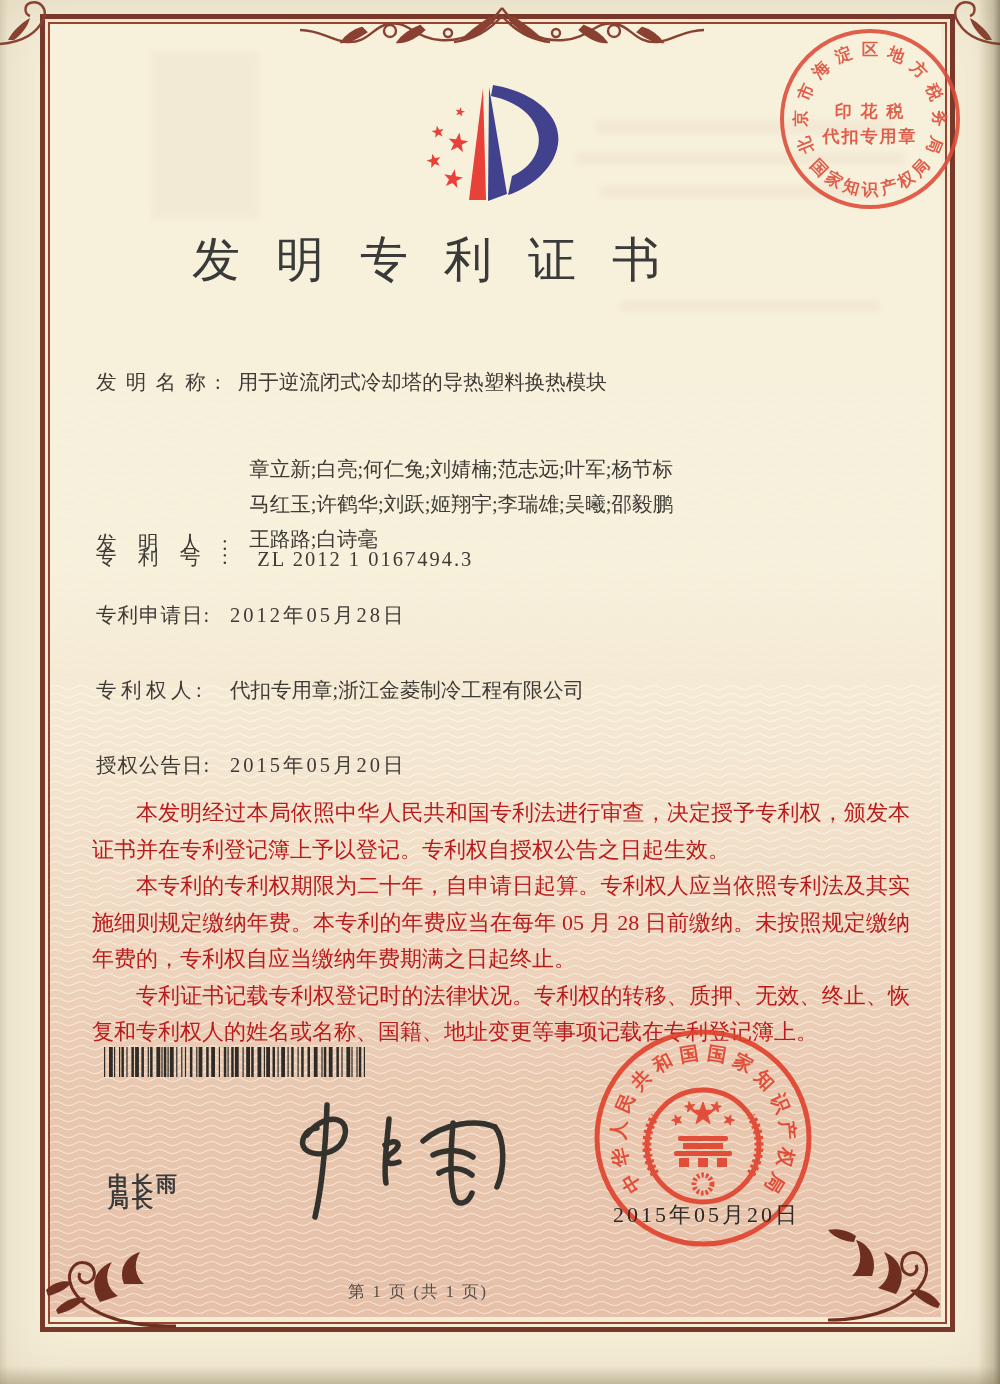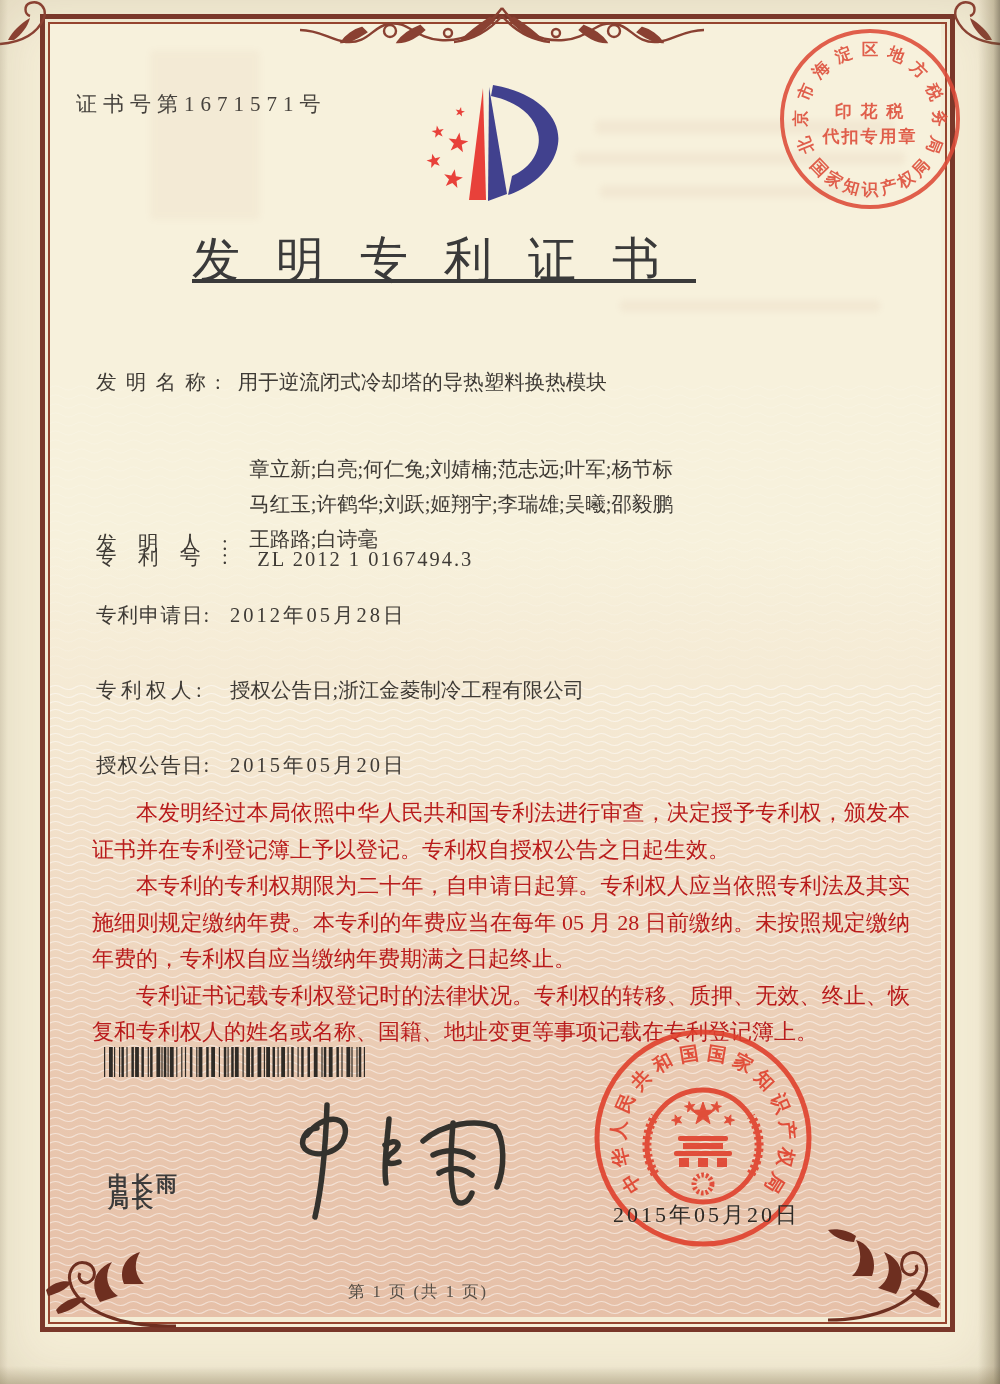--- a/index.html
+++ b/index.html
@@ -30,21 +30,21 @@
   .waves{position:absolute;left:49px;top:683px;width:892px;height:634px;opacity:.5;}
   .waves-faint{position:absolute;left:49px;top:383px;width:892px;height:300px;opacity:.15;}
 
   
   .orn{position:absolute;color:#8a4132;}
   svg{display:block;}
 
   
   .cert-no{position:absolute;left:76px;top:90px;font-size:21px;letter-spacing:6px;color:#45413c;}
   .title{position:absolute;left:0;top:228px;width:852px;text-align:center;
-    font-size:48px;color:#3a3a3a;letter-spacing:36px;text-indent:36px;font-weight:500;text-decoration:underline;}
+    font-size:48px;color:#3a3a3a;letter-spacing:36px;text-indent:36px;font-weight:500;}
   .row{position:absolute;left:96px;display:flex;align-items:flex-end;
     font-size:20.5px;color:#3e3a35;}
   .row .lbl{flex:0 0 126px;white-space:nowrap;}
   .ls-name{letter-spacing:.45em;}
   .ls-wide{letter-spacing:1.05em;}
   .ls-mid{letter-spacing:.22em;}
   .ls-none{letter-spacing:.05em;}
   .val{white-space:nowrap;margin-left:8px;}
   .val-lines div{line-height:35px;white-space:nowrap;}
   .body-text{position:absolute;left:92px;top:795px;width:818px;
@@ -135,21 +135,20 @@
       <g fill="none" stroke="#6e2f20" stroke-width="3">
         <path d="M132,92 C84,92 48,76 36,52 C29,37 38,22 50,25 C60,28 61,42 53,46 C47,49 41,43 44,37"></path>
         <path d="M64,66 C52,48 60,30 76,24 C68,38 70,52 82,60 Z" fill="#6e2f20" stroke="none"></path>
         <path d="M88,48 C82,32 90,16 104,12 C97,26 99,40 108,48 Z" fill="#6e2f20" stroke="none"></path>
         <path d="M20,76 C28,64 40,60 50,62 C42,70 32,78 22,80 Z" fill="#6e2f20" stroke="none"></path>
         <path d="M104,8 C112,2 124,0 132,2 C126,10 114,14 106,14 Z" fill="#6e2f20" stroke="none"></path>
       </g>
     </g>
   </svg>
 
-  <div class="cert-no">证书号第1671571号</div>
 
   <svg class="stamp-svg" style="left:423px;top:64px;" width="155" height="152" viewBox="0 0 155 152">
     <g fill="#e8413a">
       <polygon points="38.04,43.11 38.49,46.66 41.97,47.48 38.73,49.00 39.03,52.57 36.58,49.96 33.28,51.35 35.01,48.21 32.67,45.50 36.19,46.17"></polygon>
       <polygon points="13.87,61.60 16.14,65.66 20.74,64.95 17.57,68.36 19.68,72.52 15.45,70.56 12.15,73.84 12.70,69.22 8.56,67.10 13.13,66.19"></polygon>
       <polygon points="36.46,68.60 37.92,75.98 45.34,77.18 38.77,80.84 39.93,88.27 34.42,83.16 27.71,86.55 30.86,79.73 25.56,74.40 33.03,75.29"></polygon>
       <polygon points="9.19,89.72 12.12,94.22 17.36,93.03 13.99,97.21 16.75,101.82 11.73,99.91 8.19,103.95 8.46,98.59 3.52,96.48 8.70,95.07"></polygon>
       <polygon points="31.74,105.15 32.88,112.22 39.90,113.61 33.53,116.88 34.38,123.99 29.31,118.94 22.81,121.95 26.04,115.56 21.17,110.31 28.25,111.40"></polygon>
       <path d="M60,24 L46,136 L63,136 Z"></path>
     </g>
@@ -208,21 +207,21 @@
     <span class="val" style="letter-spacing:2px;">ZL 2012 1 0167494.3</span>
   </div>
 
   <div class="row" style="top:601px;">
     <span class="lbl ls-none">专利申请日:</span>
     <span class="val" style="letter-spacing:3px;">2012年05月28日</span>
   </div>
 
   <div class="row" style="top:676px;">
     <span class="lbl ls-mid">专利权人:</span>
-    <span class="val">授权公告日;浙江金菱制冷工程有限公司</span>
+    <span class="val">代扣专用章;浙江金菱制冷工程有限公司</span>
   </div>
 
   <div class="row" style="top:751px;">
     <span class="lbl ls-none">授权公告日:</span>
     <span class="val" style="letter-spacing:3px;">2015年05月20日</span>
   </div>
 
   <div class="body-text">
     <p>本发明经过本局依照中华人民共和国专利法进行审查，决定授予专利权，颁发本证书并在专利登记簿上予以登记。专利权自授权公告之日起生效。</p>
     <p>本专利的专利权期限为二十年，自申请日起算。专利权人应当依照专利法及其实施细则规定缴纳年费。本专利的年费应当在每年 05 月 28 日前缴纳。未按照规定缴纳年费的，专利权自应当缴纳年费期满之日起终止。</p>

